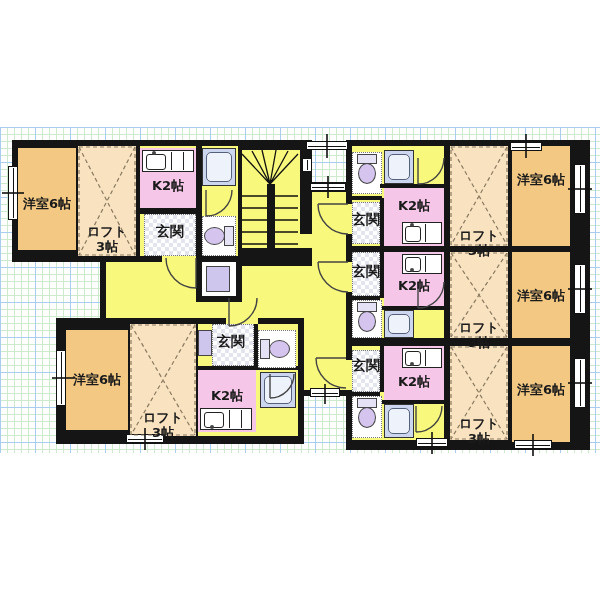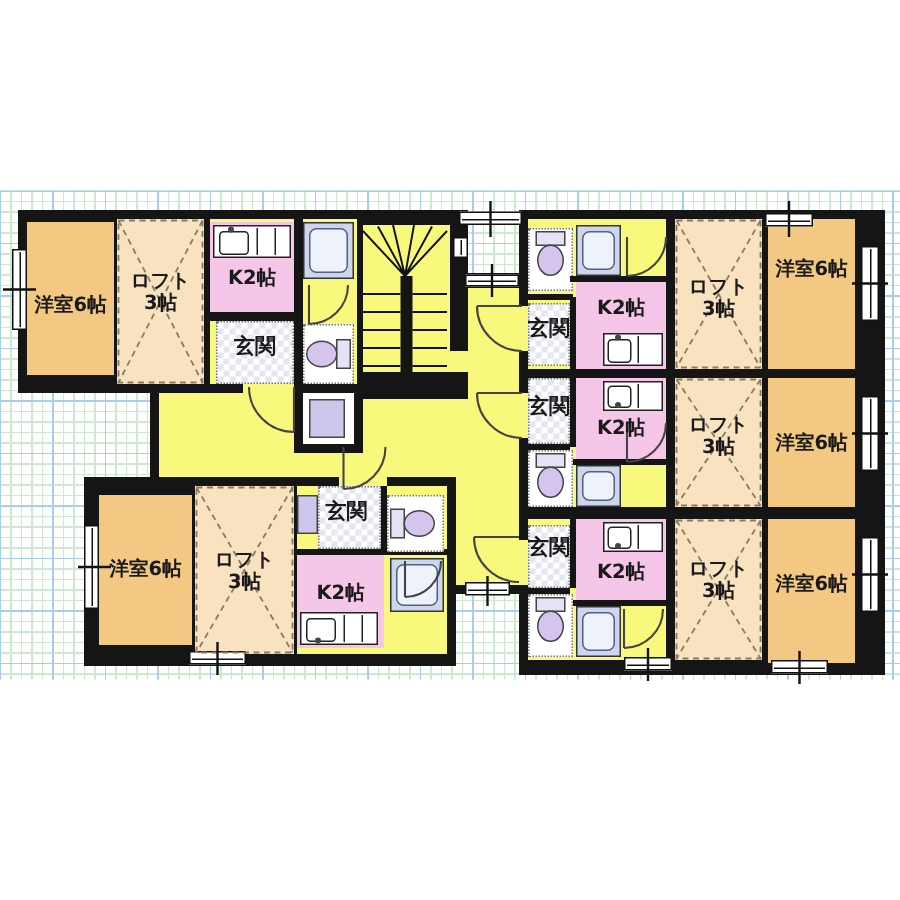--- a/index.html
+++ b/index.html
@@ -42,21 +42,21 @@
   .counter{background:#fff;border:1px solid #222;}
   .counter .sink{position:absolute;border:1px solid #222;background:#fff;border-radius:3px;}
   .counter .fct{position:absolute;width:4px;height:4px;border-radius:50%;background:#444;}
   .counter .dv{position:absolute;border-left:1px solid #222;top:1px;bottom:1px;}
   .washer{background:var(--washer);border:1px solid #444;}
   .win{background:#fff;border:1px solid #111;}
   .win.v::after{content:"";position:absolute;left:50%;top:1px;bottom:1px;border-left:1px solid #111;}
   .win.h::after{content:"";position:absolute;top:50%;left:1px;right:1px;border-top:1px solid #111;}
   .lbl{position:absolute;color:#1a1a1a;font-weight:bold;font-size:13px;line-height:15px;
        text-align:center;white-space:nowrap;z-index:30;}
-  .lbl-loft{white-space:pre-line;}
+  .lbl-loft{white-space:pre-line;margin-top:44px;}
   .lbl-genkan{font-size:14px;}
   svg.overlay{position:absolute;left:0;top:0;z-index:20;pointer-events:none;}
   .white-room{background:#fff;}
 </style>
 </head>
 <body>
 
 <div id="plan">
 
   <div class="abs paper" style="left:0;top:127;width:600px;height:326px;top:127px;"></div>

